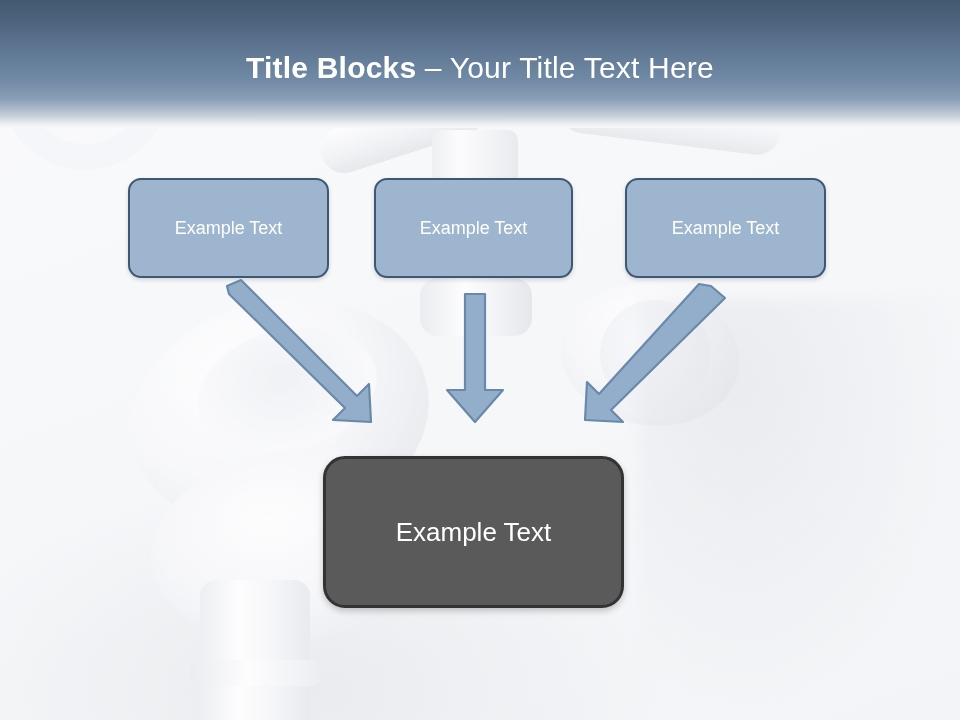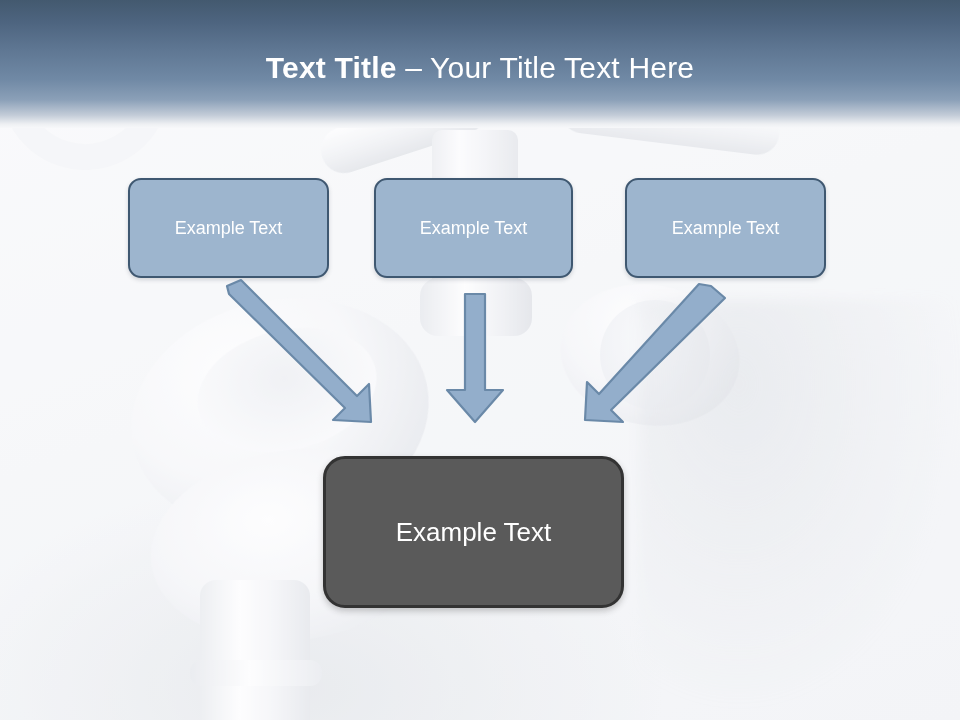--- a/index.html
+++ b/index.html
@@ -229,21 +229,21 @@
     <div class="pipe pipe-bend-right"></div>
     <div class="pipe pipe-bend-right2"></div>
     <div class="pipe-curve"></div>
     <div class="pipe pipe-stem"></div>
     <div class="pipe pipe-stem-ring"></div>
     <div class="soft-shadow-right"></div>
     <div class="photo-wash"></div>
   </div>
 
   <div class="header">
-    <div class="header-title"><span class="bold">Text Title</span><span class="light"> – </span><span class="light">Your Title Text Here</span></div>
+    <div class="header-title"><span class="bold">Title Blocks</span><span class="light"> – </span><span class="light">Your Title Text Here</span></div>
   </div>
 
   <div class="top-box" id="box-1">
     <span>Example Text</span>
   </div>
   <div class="top-box" id="box-2">
     <span>Example Text</span>
   </div>
   <div class="top-box" id="box-3">
     <span>Example Text</span>

